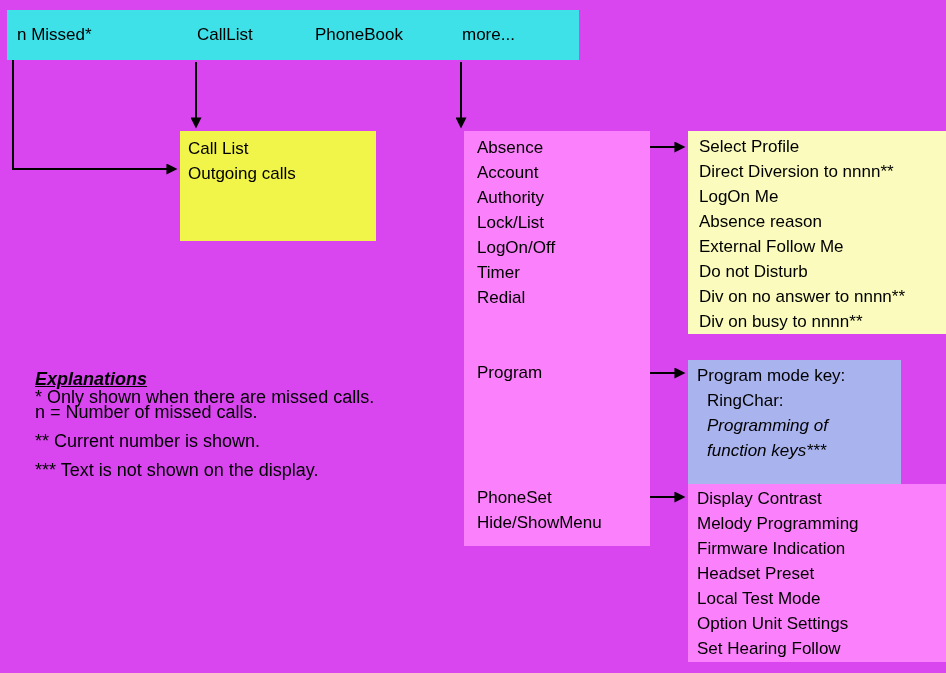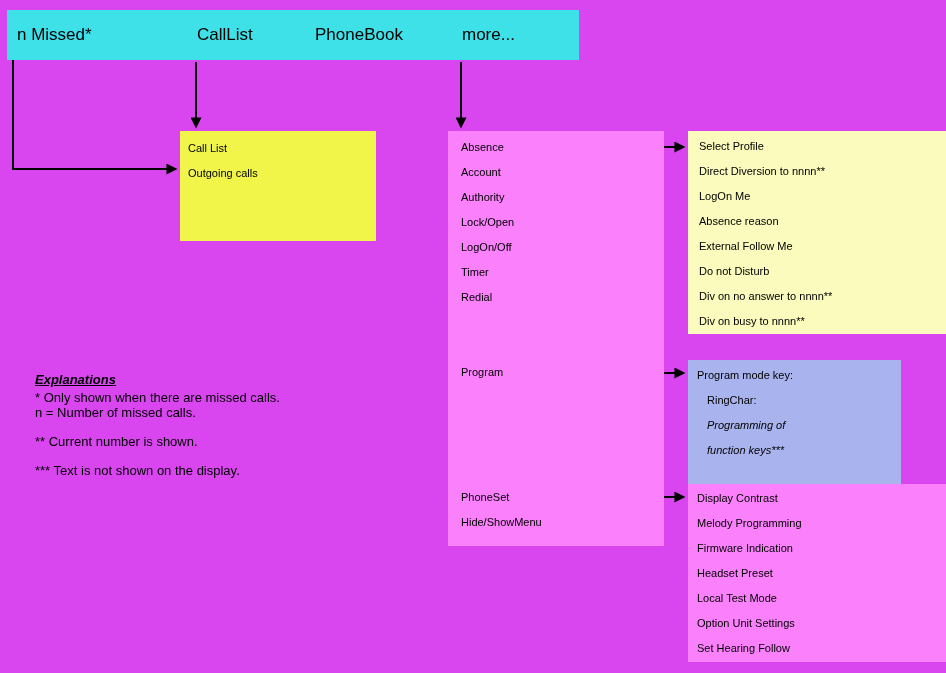--- a/index.html
+++ b/index.html
@@ -30,35 +30,35 @@
   }
   .topitem {
     position: absolute;
     top: 15px;
     font-size: 17px;
     white-space: nowrap;
   }
 
   .box {
     position: absolute;
-    font-size: 11px;
+    font-size: 17px;
     line-height: 25px;
     white-space: nowrap;
   }
   .box .line { height: 25px; }
 
   .box-calllist {
     left: 180px; top: 131px;
     width: 196px; height: 110px;
     background: var(--yellow, #f2f549);
     padding: 5px 0 0 8px;
   }
   .box-more {
-    left: 448px; top: 131px;
-    width: 216px; height: 415px;
+    left: 464px; top: 131px;
+    width: 186px; height: 415px;
     background: var(--magenta, #fb80fb);
     padding: 4px 0 0 13px;
   }
   .box-absence {
     left: 688px; top: 131px;
     width: 286px; height: 203px;
     background: var(--pale_yellow, #fafbbc);
     padding: 3px 0 0 11px;
   }
   .box-program {
@@ -75,21 +75,21 @@
   }
 
   .spacer-50 { height: 50px; }
   .spacer-100 { height: 100px; }
   .indent { padding-left: 10px; }
   .it { font-style: italic; }
 
   .expl {
     position: absolute;
     left: 35px; top: 372px;
-    font-size: 13px;
+    font-size: 18px;
     line-height: 15px;
     white-space: nowrap;
   }
   .expl .title {
     font-weight: bold;
     font-style: italic;
     text-decoration: underline;
     margin-bottom: 3px;
   }
   .expl .gap { height: 14px; }
@@ -122,21 +122,21 @@
 
   <div class="box box-calllist">
     <div class="line">Call List</div>
     <div class="line">Outgoing calls</div>
   </div>
 
   <div class="box box-more">
     <div class="line">Absence</div>
     <div class="line">Account</div>
     <div class="line">Authority</div>
-    <div class="line">Lock/Open</div>
+    <div class="line">Lock/List</div>
     <div class="line">LogOn/Off</div>
     <div class="line">Timer</div>
     <div class="line">Redial</div>
     <div class="spacer-50"></div>
     <div class="line">Program</div>
     <div class="spacer-100"></div>
     <div class="line">PhoneSet</div>
     <div class="line">Hide/ShowMenu</div>
   </div>
 

